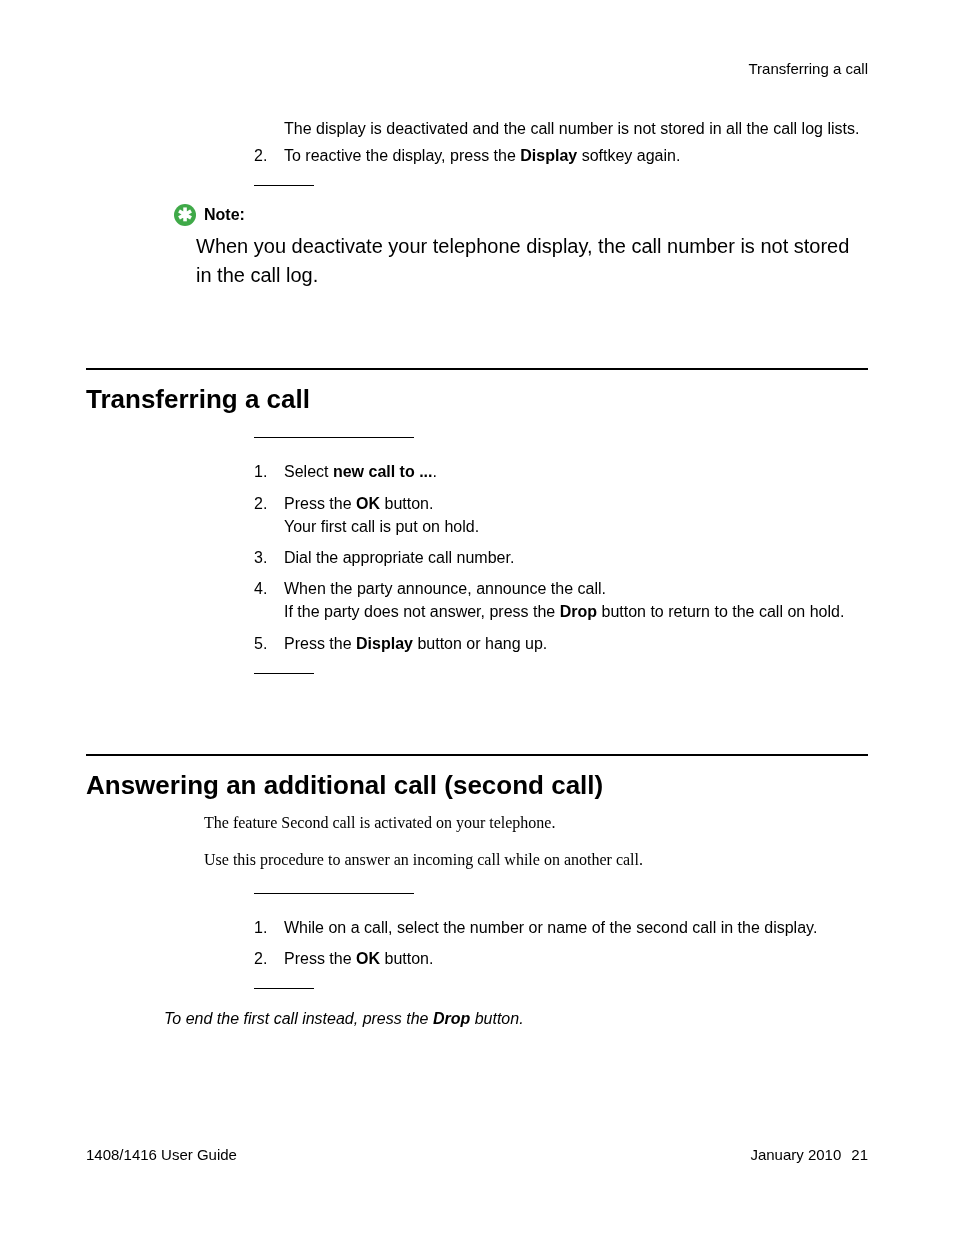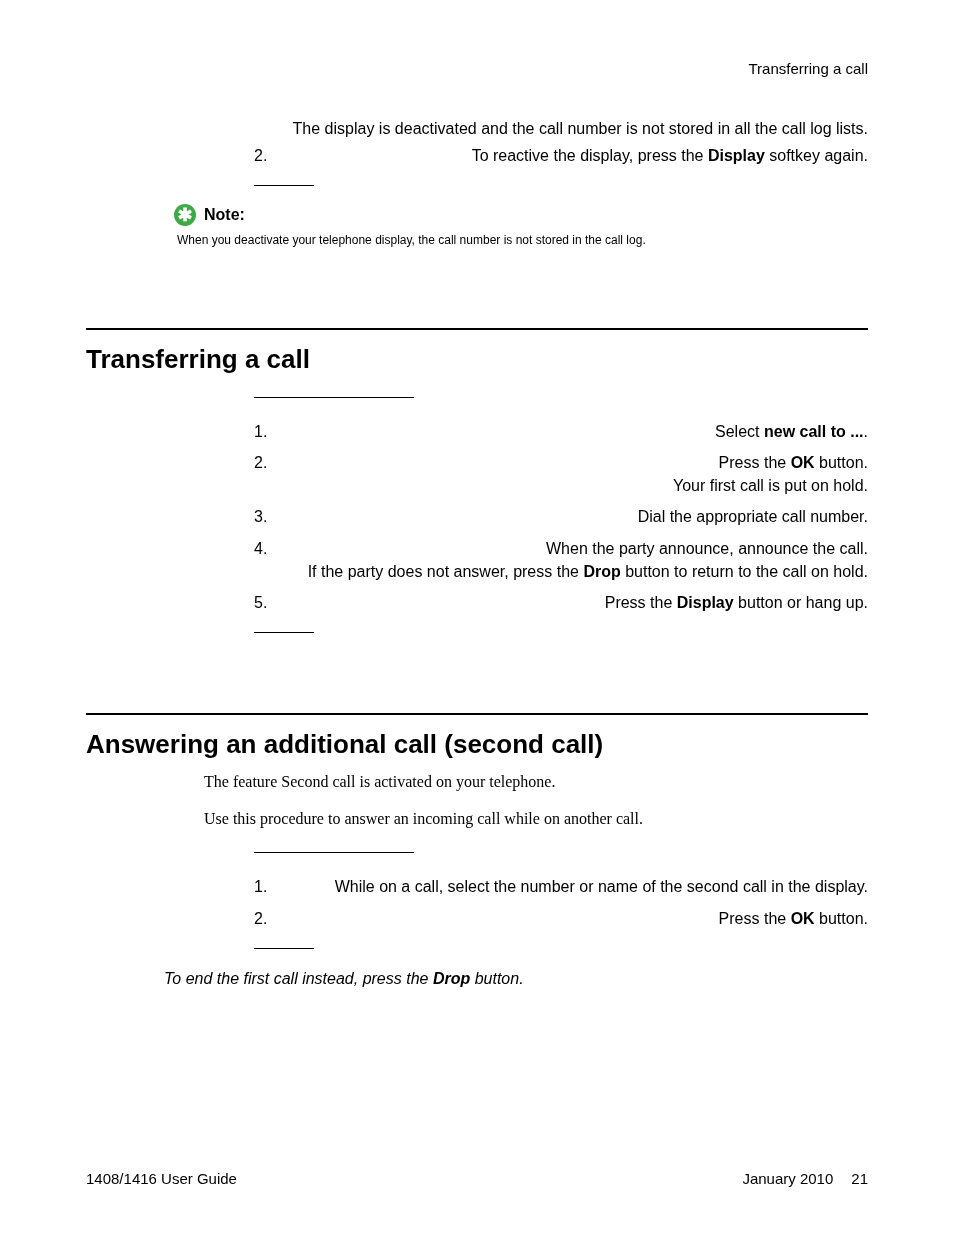--- a/index.html
+++ b/index.html
@@ -13,21 +13,20 @@
       position: relative;
       padding: 60px 86px 0 86px;
     }
     .page-header {
       text-align: right;
       font-size: 15px;
       margin-bottom: 40px;
     }
     .indented-block {
       margin-left: 168px;
-      text-align: right;
     }
     .body-text {
       font-size: 16px;
       line-height: 1.45;
       margin-bottom: 4px;
     }
     ol {
       list-style: none;
       counter-reset: item;
       padding: 0;
@@ -88,23 +87,23 @@
       font-weight: bold;
       font-size: 18px;
       line-height: 1;
       flex-shrink: 0;
     }
     .note-label {
       font-weight: bold;
       font-size: 16px;
     }
     .note-text {
-      font-size: 12px;
-      line-height: 1.45;
-      margin-left: 3px;
+      font-size: 20px;
+      line-height: 1.45;
+      margin-left: 22px;
     }
     h1 {
       font-size: 26px;
       font-weight: bold;
       margin-top: 14px;
       margin-bottom: 10px;
     }
     .intro-para {
       margin-left: 118px;
       font-size: 16px;
@@ -116,28 +115,28 @@
       margin-left: 78px;
       font-size: 16px;
       line-height: 1.45;
       margin-top: 12px;
       font-style: italic;
     }
     .section-gap { height: 58px; }
     .section-gap2 { height: 62px; }
     .footer {
       position: absolute;
-      bottom: 48px;
+      bottom: 72px;
       left: 86px;
       right: 86px;
       display: flex;
       justify-content: space-between;
       font-size: 15px;
     }
-    .footer-right { display: flex; gap: 18px; }
+    .footer-right { display: flex; gap: 10px; }
     b { font-weight: bold; }
   </style>
 </head>
 <body>
 
 <div class="page-header">Transferring a call</div>
 
 <div class="indented-block">
   <div style="padding-left:30px;" class="body-text">The display is deactivated and the call number is not stored in all the call log lists.</div>
   <ol class="start2">

